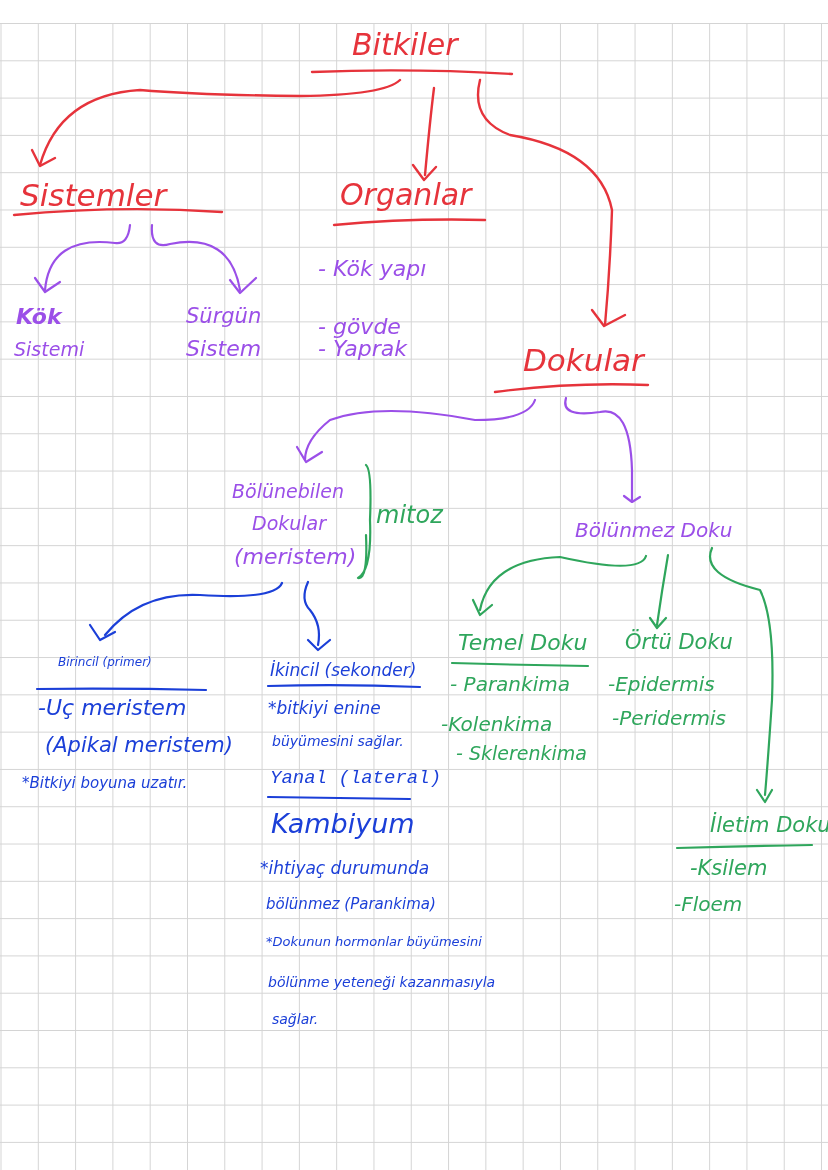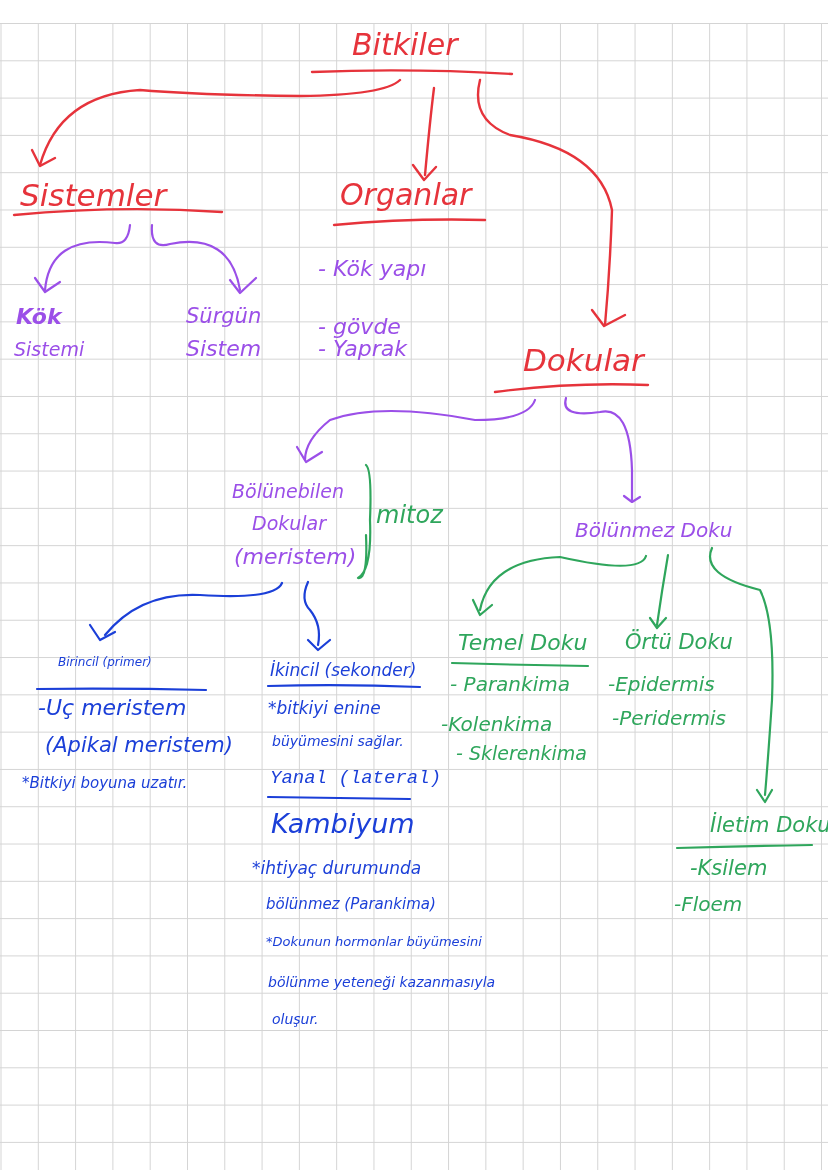--- a/index.html
+++ b/index.html
@@ -103,25 +103,25 @@
 <div class="t blue" style="left:58px;top:656px;font-size:12px;">Birincil (primer)</div>
 <div class="t blue" style="left:38px;top:697px;font-size:22px;">-Uç meristem</div>
 <div class="t blue" style="left:45px;top:735px;font-size:21px;">(Apikal meristem)</div>
 <div class="t blue" style="left:22px;top:776px;font-size:15px;">*Bitkiyi boyuna uzatır.</div>
 
 <div class="t blue" style="left:270px;top:662px;font-size:17px;">İkincil (sekonder)</div>
 <div class="t blue" style="left:268px;top:700px;font-size:17px;">*bitkiyi enine</div>
 <div class="t blue" style="left:272px;top:734px;font-size:14px;">büyümesini sağlar.</div>
 <div class="t blue" style="left:270px;top:769px;font-size:19px;font-family:Liberation Mono, monospace;">Yanal (lateral)</div>
 <div class="t blue" style="left:271px;top:810px;font-size:27px;">Kambiyum</div>
-<div class="t blue" style="left:252px;top:860px;font-size:17px;">*ihtiyaç durumunda</div>
+<div class="t blue" style="left:260px;top:860px;font-size:17px;">*ihtiyaç durumunda</div>
 <div class="t blue" style="left:266px;top:897px;font-size:15px;">bölünmez (Parankima)</div>
 <div class="t blue" style="left:266px;top:935px;font-size:13px;">*Dokunun hormonlar büyümesini</div>
 <div class="t blue" style="left:268px;top:975px;font-size:14px;">bölünme yeteneği kazanmasıyla</div>
-<div class="t blue" style="left:272px;top:1012px;font-size:14px;">oluşur.</div>
+<div class="t blue" style="left:272px;top:1012px;font-size:14px;">sağlar.</div>
 
 <div class="t green" style="left:458px;top:632px;font-size:22px;">Temel Doku</div>
 <div class="t green" style="left:450px;top:674px;font-size:20px;">- Parankima</div>
 <div class="t green" style="left:441px;top:708px;font-size:20px;margin-top:6px;">-Kolenkima</div>
 <div class="t green" style="left:447px;top:744px;font-size:19px;margin-left:9px;">- Sklerenkima</div>
 
 <div class="t green" style="left:625px;top:632px;font-size:21px;">Örtü Doku</div>
 <div class="t green" style="left:608px;top:674px;font-size:20px;">-Epidermis</div>
 <div class="t green" style="left:612px;top:708px;font-size:20px;">-Peridermis</div>
 

